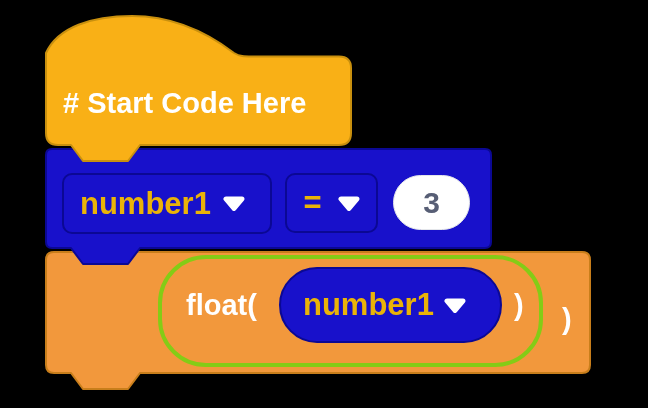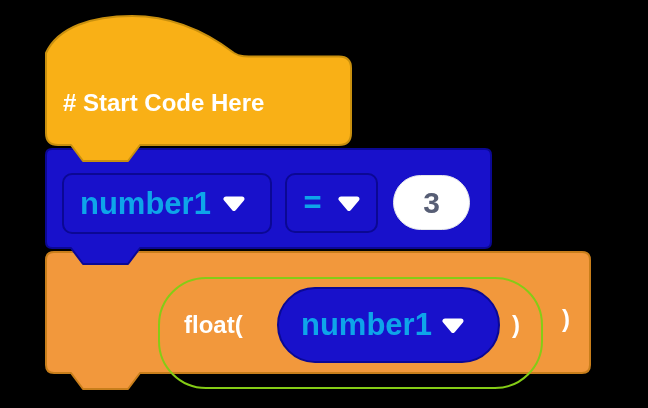--- a/index.html
+++ b/index.html
@@ -8,24 +8,24 @@
     font-family:"Liberation Sans",sans-serif;
   }
   .blk{position:absolute;left:0;top:0;width:648px;height:408px;pointer-events:none;}
   .blk path{pointer-events:auto;}
   .z1{z-index:1}.z2{z-index:2}.z3{z-index:3}
   .orange-shape{fill:#F2983C;stroke:#C87E1B;stroke-width:2;stroke-linejoin:round;}
   .blue-shape{fill:#1811CB;stroke:#0B0894;stroke-width:2;stroke-linejoin:round;}
   .yellow-shape{fill:#F9B016;stroke:#C9900E;stroke-width:2;stroke-linejoin:round;}
 
   .lbl{
-    position:absolute;color:#fff;font-weight:700;font-size:24px;white-space:nowrap;
+    position:absolute;color:#fff;font-weight:700;font-size:29px;white-space:nowrap;
     z-index:10;
   }
-  .lbl2{color:#0ea5e9;font-weight:700;font-size:31px;white-space:nowrap;}
+  .lbl2{color:#eab308;font-weight:700;font-size:31px;white-space:nowrap;}
   .hat-lbl{left:63px;top:86px;height:34px;line-height:34px;}
   .print-lbl{left:63px;top:296px;height:46px;line-height:46px;}
   .outer-paren{left:562px;top:296px;height:46px;line-height:46px;}
 
   .dd{
     position:absolute;display:flex;align-items:center;z-index:10;
     background:#1811CB;border:2px solid #0B0894;border-radius:10px;box-sizing:border-box;
   }
   .var-dd{left:62px;top:173px;width:210px;height:61px;padding-left:16px;gap:12px;}
   .op-dd{left:285px;top:173px;width:93px;height:60px;justify-content:center;gap:16px;}
@@ -33,22 +33,22 @@
   .caret{width:22px;height:15px;flex:0 0 auto;}
 
   .val-oval{
     position:absolute;left:393px;top:175px;width:77px;height:55px;z-index:10;
     background:#fff;border:1px solid #E4E6EA;border-radius:28px;box-sizing:border-box;
     display:flex;align-items:center;justify-content:center;
   }
   .val-txt{color:#575E75;font-weight:700;font-size:30px;}
 
   .float-oval{
-    position:absolute;left:158px;top:277px;width:385px;height:112px;z-index:10;
-    border:2px solid #84cc16;border-radius:48px;box-sizing:border-box;
+    position:absolute;left:158px;top:255px;width:385px;height:112px;z-index:10;
+    border:4px solid #84cc16;border-radius:48px;box-sizing:border-box;
   }
   .float-lbl{left:24px;top:0;height:92px;line-height:92px;}
   .inner-paren{left:352px;top:0;height:92px;line-height:92px;}
   .var-pill{
     position:absolute;left:117px;top:8px;width:223px;height:76px;
     background:#1811CB;border:2px solid #0B0894;border-radius:38px;box-sizing:border-box;
     display:flex;align-items:center;padding-left:22px;gap:10px;
   }
 </style>
 </head>

